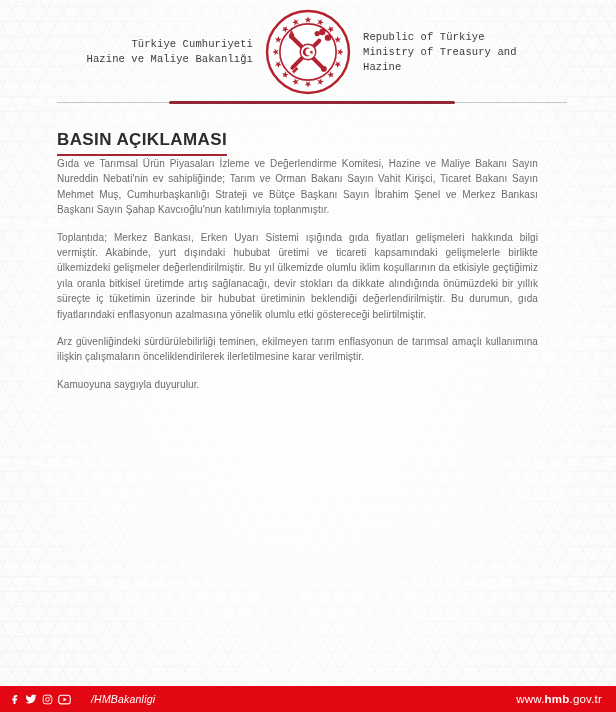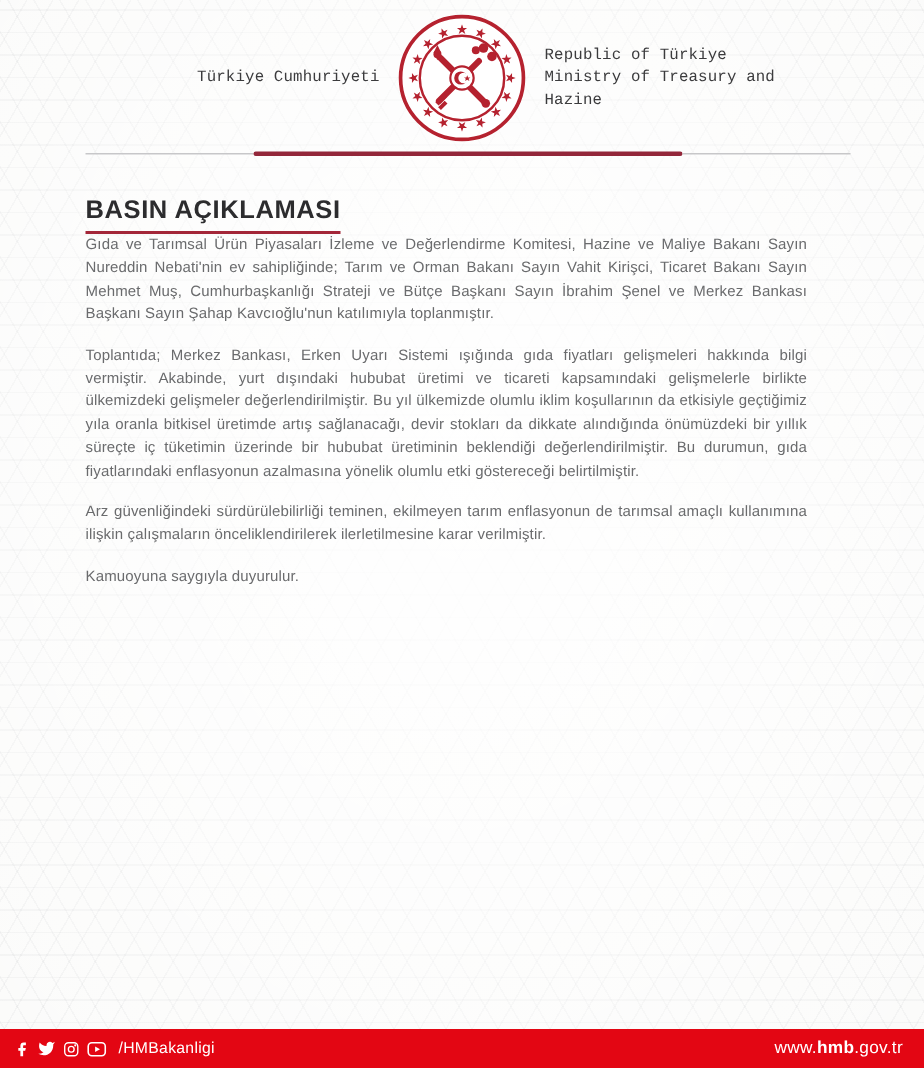--- a/index.html
+++ b/index.html
@@ -59,36 +59,37 @@
   }
   .body-text p.no-justify{text-align:left;}
   
   .footer{
     position:absolute;left:0;bottom:0;
     width:100%;height:26px;
     display:flex;align-items:center;justify-content:space-between;
     box-sizing:border-box;
     padding:0 14px 0 9px;
   }
-  .footer-left{display:flex;align-items:flex-start;gap:8px;}
+  .footer-left{display:flex;align-items:flex-start;gap:20px;font-style:italic;}
   .social-icons{display:flex;align-items:center;gap:5px;}
   .social-icons svg{display:block;}
   .footer-handle{color:#ffffff;font-size:10.5px;letter-spacing:0.2px;}
   .footer-site{color:#ffffff;font-size:11.5px;letter-spacing:0.2px;margin-left:32px;}
   .footer-site .bold{font-weight:bold;}
   .emblem-red{color:#b5222f;}
 </style>
 </head>
 <body>
 
 <div class="page">
 
   <div class="header">
     <div class="hdr-text hdr-left">
       <div>Türkiye Cumhuriyeti</div>
+      <div>Hazine ve Maliye Bakanlığı</div>
     </div>
 
     <div class="logo-wrap">
       <svg viewBox="0 0 84 84" width="86" height="86" class="emblem-red">
         <defs>
           <symbol id="star" viewBox="0 0 10 10">
             <polygon points="5,0 6.18,3.45 9.76,3.45 6.9,5.6 8.09,9.05 5,7 1.91,9.05 3.1,5.6 0.24,3.45 3.82,3.45" fill="currentColor"></polygon>
           </symbol>
         </defs>
         <circle cx="42" cy="42" r="40" fill="#ffffff" stroke="currentColor" stroke-width="2.4"></circle>

